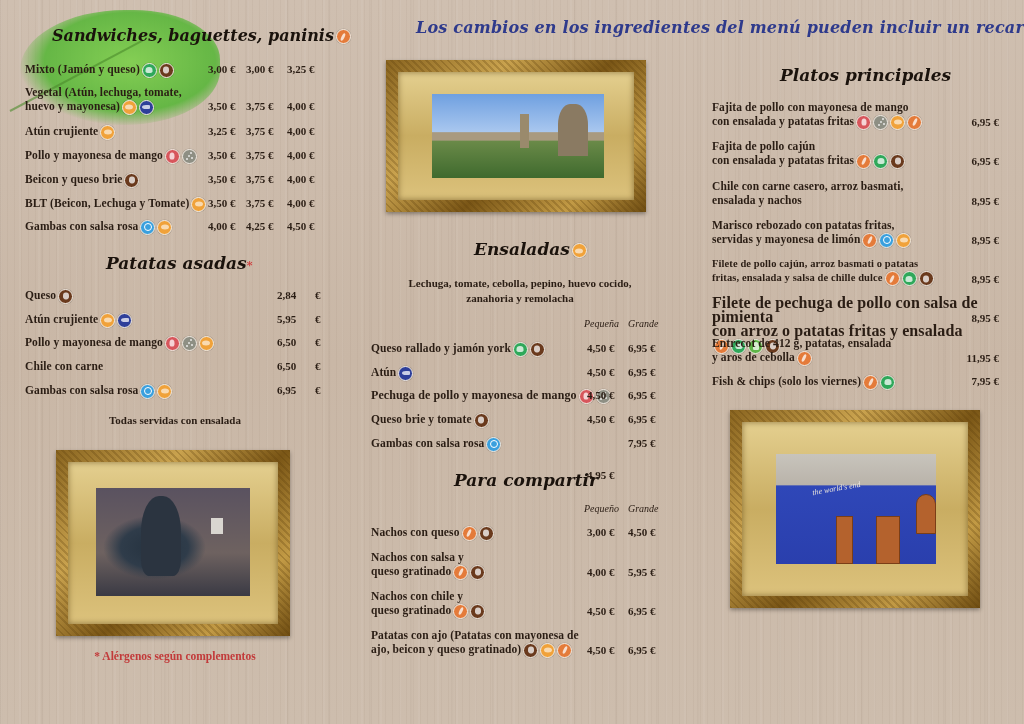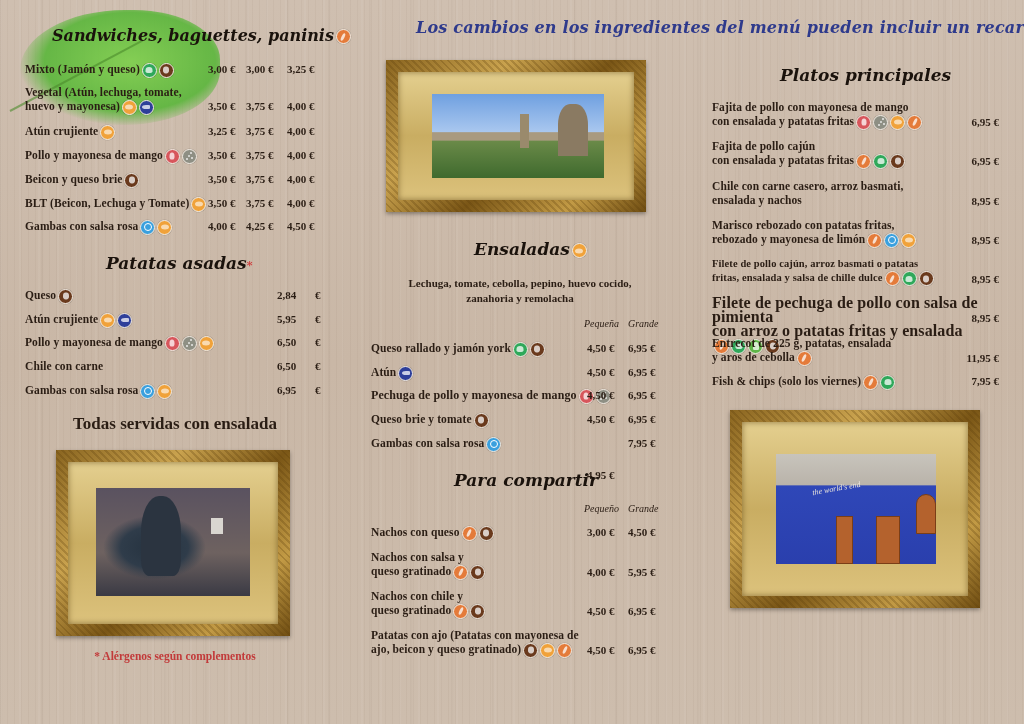--- a/index.html
+++ b/index.html
@@ -90,21 +90,21 @@
     background:
       radial-gradient(ellipse at 38% 55%, #25323f 0%, #2f3c4a 25%, transparent 38%),
       linear-gradient(180deg, #5a5260 0%, #6e6260 60%, #3a3a44 100%);
   }
   .photo-pub {
     background:
       linear-gradient(180deg, #c8c4bc 0%, #b9b3aa 28%, #2f47b8 29%, #2a3fad 100%);
   }
   .door { position: absolute; background: #b4622d; border: 1px solid #7a3e17; }
   .col-hdr { position: absolute; font-size: 10px; font-style: italic; white-space: nowrap; }
-  .centered { position: absolute; text-align: center; font-size: 17px; font-weight: bold; }
+  .centered { position: absolute; text-align: center; font-size: 11px; font-weight: bold; }
 </style>
 </head>
 <body>
 
 <div class="leaf"></div>
 <div class="leaf-vein"></div>
 
 <div class="abs headline" style="left:416px; top:18px;">Los cambios en los ingredientes del menú pueden incluir un recargo</div>
 
 <div id="col-left">
@@ -297,40 +297,40 @@
         </span></div>
       <div class="price" style="right:25px; top:116px;">6,95 €</div>
       <div class="row" style="left:712px; top:139px;"><span class="name">Fajita de pollo cajún</span><br><span class="name">con ensalada y patatas fritas</span><span class="icons">
           <span class="ico gluten"></span>
           <span class="ico celery"></span>
           <span class="ico dairy"></span>
         </span></div>
       <div class="price" style="right:25px; top:155px;">6,95 €</div>
       <div class="row" style="left:712px; top:179px;"><span class="name">Chile con carne casero, arroz basmati,</span><br><span class="name">ensalada y nachos</span><span class="icons"></span></div>
       <div class="price" style="right:25px; top:195px;">8,95 €</div>
-      <div class="row" style="left:712px; top:218px;"><span class="name">Marisco rebozado con patatas fritas,</span><br><span class="name">rebozado y mayonesa de limón</span><span class="icons">
+      <div class="row" style="left:712px; top:218px;"><span class="name">Marisco rebozado con patatas fritas,</span><br><span class="name">servidas y mayonesa de limón</span><span class="icons">
           <span class="ico gluten"></span>
           <span class="ico shellfish"></span>
           <span class="ico egg"></span>
         </span></div>
       <div class="price" style="right:25px; top:234px;">8,95 €</div>
       <div class="row" style="left:712px; top:257px;font-size:10.5px;"><span class="name">Filete de pollo cajún, arroz basmati o patatas</span><br><span class="name">fritas, ensalada y salsa de chille dulce</span><span class="icons">
           <span class="ico gluten"></span>
           <span class="ico celery"></span>
           <span class="ico dairy"></span>
         </span></div>
       <div class="price" style="right:25px; top:273px;">8,95 €</div>
       <div class="row" style="left:712px; top:296px;font-size:16px;"><span class="name">Filete de pechuga de pollo con salsa de pimienta</span><br><span class="name">con arroz o patatas fritas y ensalada</span><span class="icons">
           <span class="ico gluten"></span>
           <span class="ico celery"></span>
           <span class="ico mustard"></span>
           <span class="ico dairy"></span>
         </span></div>
       <div class="price" style="right:25px; top:312px;">8,95 €</div>
-      <div class="row" style="left:712px; top:336px;"><span class="name">Entrecot de 225 g, patatas, ensalada</span><br><span class="name">y aros de cebolla</span><span class="icons">
+      <div class="row" style="left:712px; top:336px;"><span class="name">Entrecot de 412 g, patatas, ensalada</span><br><span class="name">y aros de cebolla</span><span class="icons">
           <span class="ico gluten"></span>
         </span></div>
       <div class="price" style="right:25px; top:352px;">11,95 €</div>
       <div class="row" style="left:712px; top:374px;"><span class="name">Fish &amp; chips (solo los viernes)</span><span class="icons">
           <span class="ico gluten"></span>
           <span class="ico celery"></span>
         </span></div>
       <div class="price" style="right:25px; top:375px;">7,95 €</div>
     </div>
 

